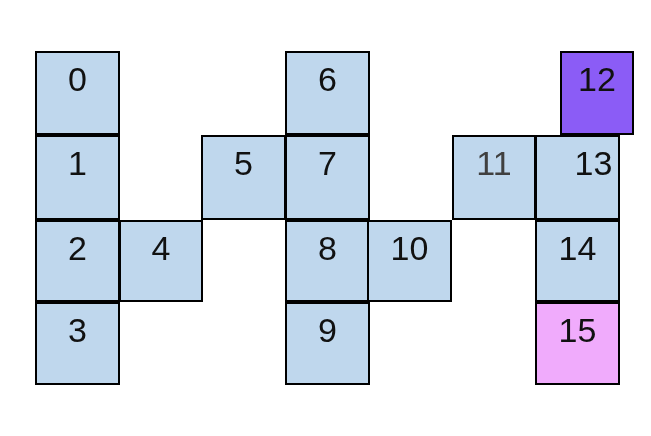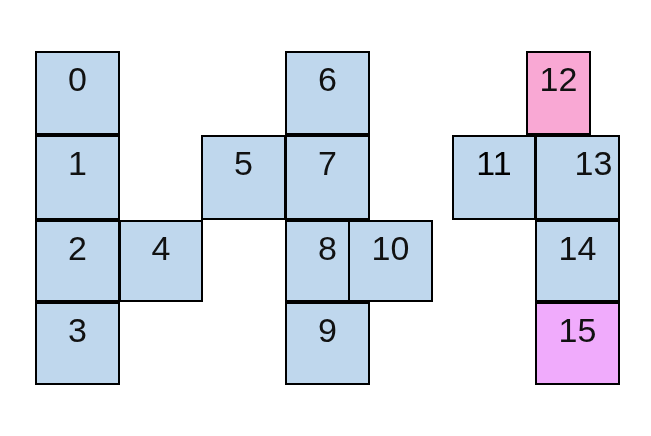--- a/index.html
+++ b/index.html
@@ -67,27 +67,27 @@
     </div>
     <div class="cell" style="left: 285px; top: 135px; width: 85px; height: 85px; background: rgb(191, 215, 237); border-color: rgb(0, 0, 0);">
       <span class="cell-label" style="color: rgb(17, 17, 17);">7</span>
     </div>
     <div class="cell" style="left: 285px; top: 220px; width: 85px; height: 82px; background: rgb(191, 215, 237); border-color: rgb(0, 0, 0);">
       <span class="cell-label" style="color: rgb(17, 17, 17);">8</span>
     </div>
     <div class="cell" style="left: 285px; top: 302px; width: 85px; height: 83px; background: rgb(191, 215, 237); border-color: rgb(0, 0, 0);">
       <span class="cell-label" style="color: rgb(17, 17, 17);">9</span>
     </div>
-    <div class="cell" style="left: 348px; top: 220px; width: 85px; height: 82px; background: rgb(191, 215, 237); border-color: rgb(0, 0, 0); padding-left: 28px;">
+    <div class="cell" style="left: 367px; top: 220px; width: 85px; height: 82px; background: rgb(191, 215, 237); border-color: rgb(0, 0, 0); padding-left: 28px;">
       <span class="cell-label" style="color: rgb(17, 17, 17);">10</span>
     </div>
     <div class="cell" style="left: 452px; top: 135px; width: 84px; height: 85px; background: rgb(191, 215, 237); border-color: rgb(0, 0, 0);">
-      <span class="cell-label" style="color: #000000;">11</span>
+      <span class="cell-label" style="color: #404040;">11</span>
     </div>
-    <div class="cell" style="left: 526px; top: 51px; width: 65px; height: 84px; background: #f9a8d4; border-color: rgb(0, 0, 0);">
+    <div class="cell" style="left: 560px; top: 51px; width: 74px; height: 84px; background: #8b5cf6; border-color: rgb(0, 0, 0);">
       <span class="cell-label" style="color: rgb(17, 17, 17);">12</span>
     </div>
     <div class="cell" style="left: 535px; top: 135px; width: 85px; height: 85px; background: rgb(191, 215, 237); border-color: rgb(0, 0, 0);">
       <span class="cell-label" style="color: rgb(17, 17, 17); padding-left: 32px;">13</span>
     </div>
     <div class="cell" style="left: 535px; top: 220px; width: 85px; height: 82px; background: rgb(191, 215, 237); border-color: rgb(0, 0, 0);">
       <span class="cell-label" style="color: rgb(17, 17, 17);">14</span>
     </div>
     <div class="cell" style="left: 535px; top: 302px; width: 85px; height: 83px; background: #f0abfc; border-color: rgb(0, 0, 0);">
       <span class="cell-label" style="color: rgb(17, 17, 17);">15</span>

